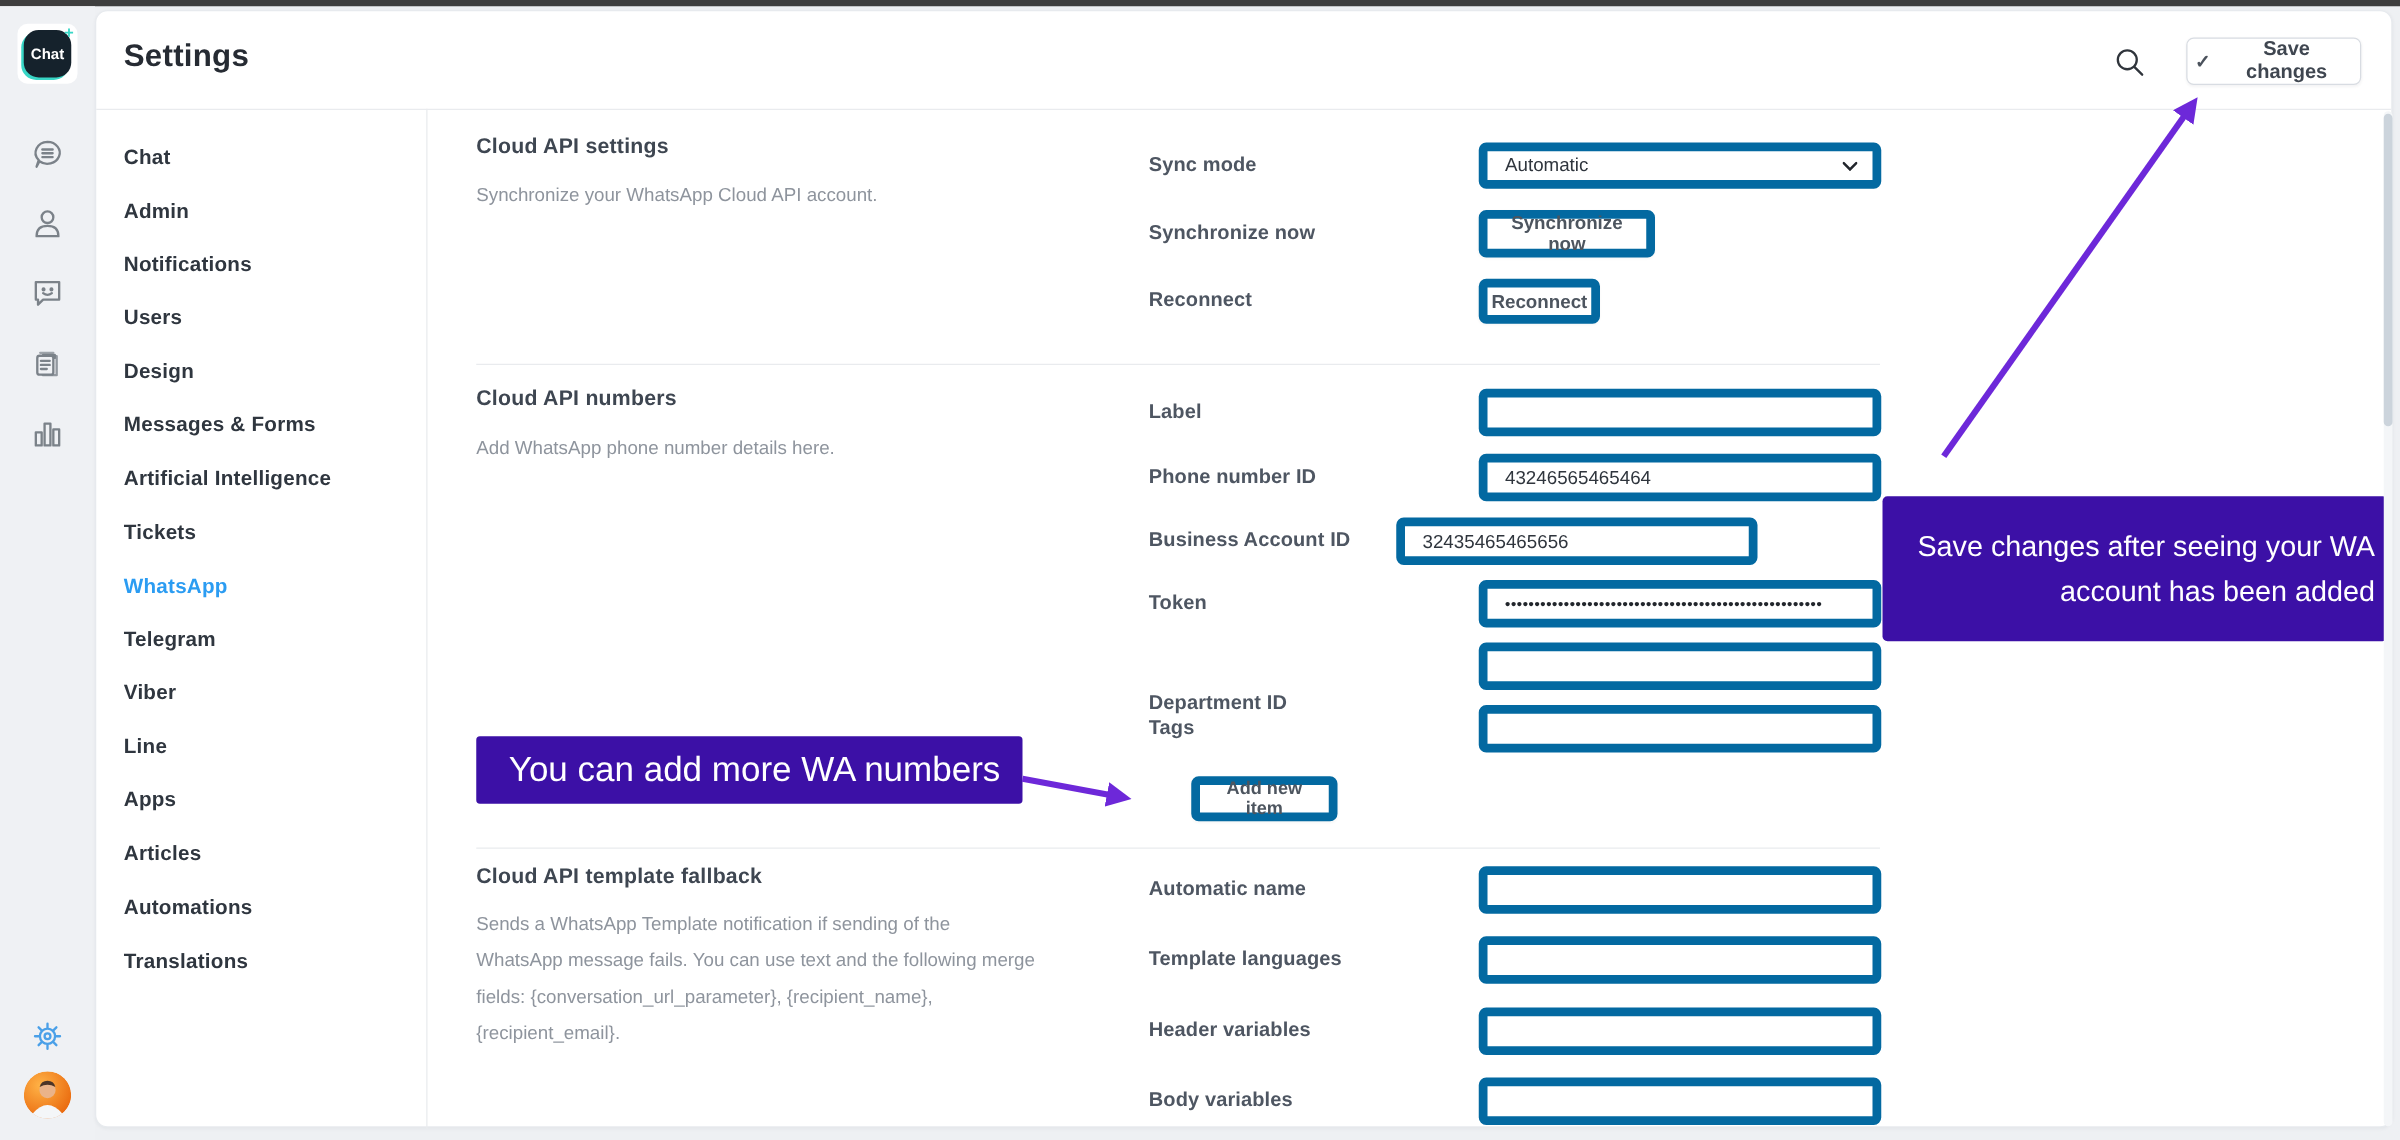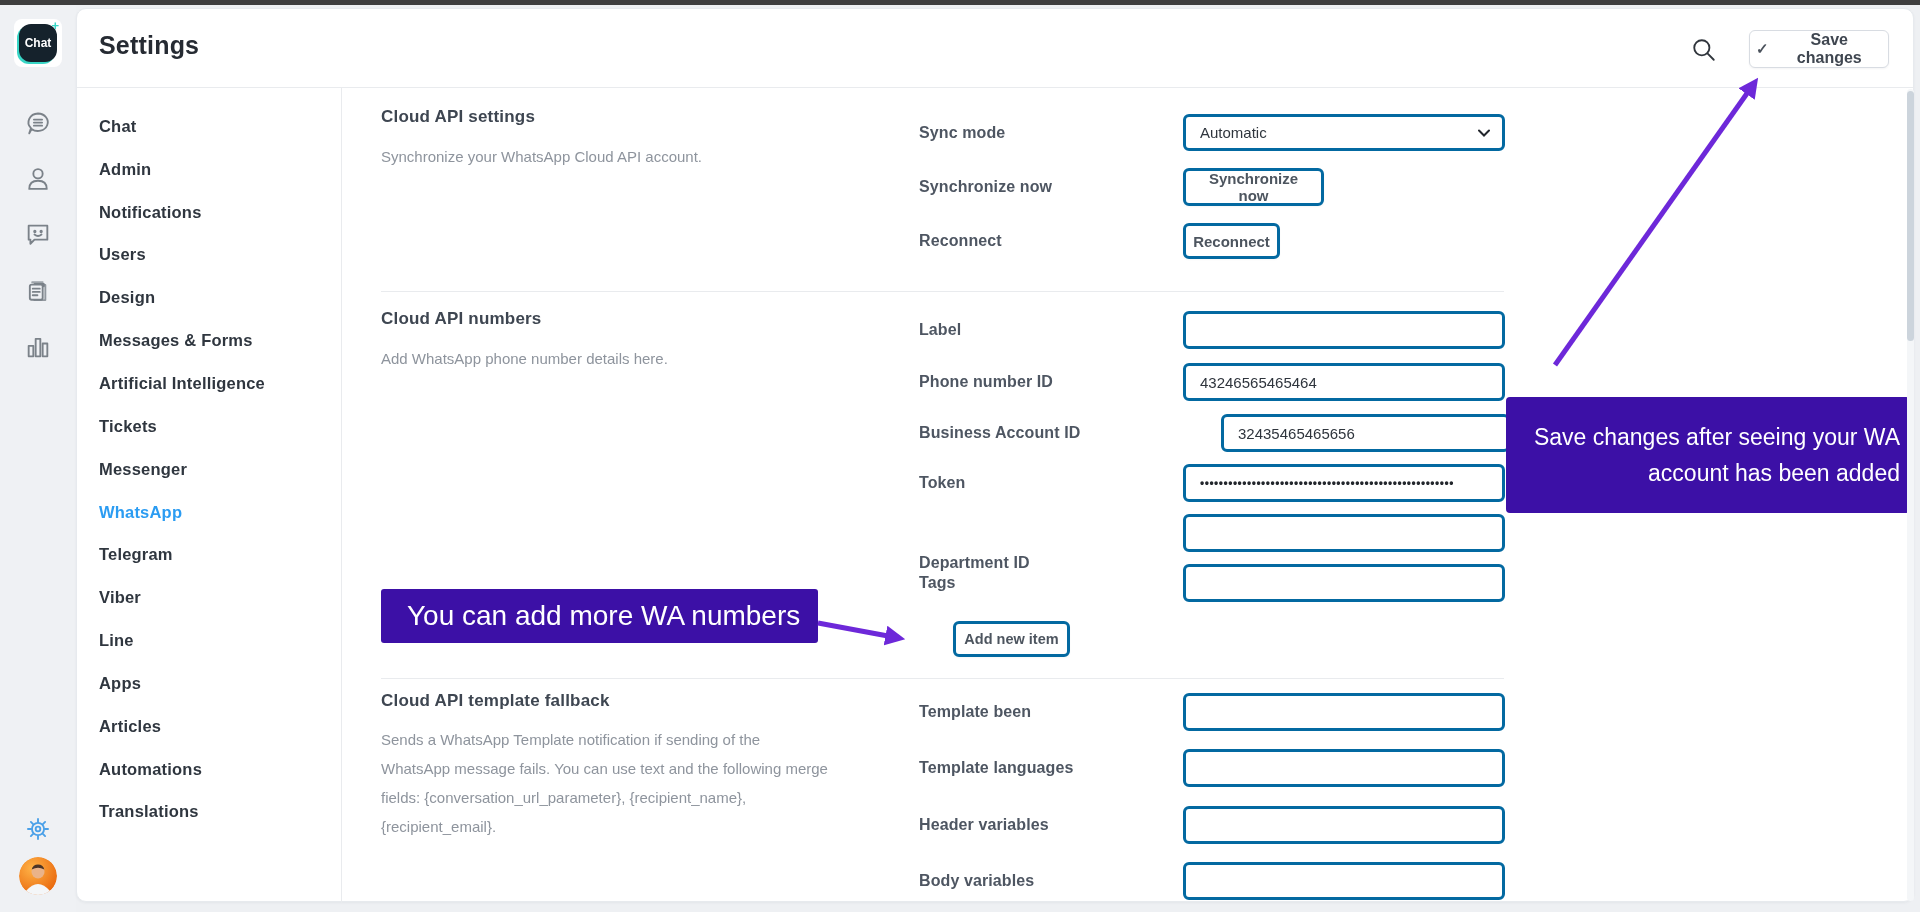--- a/index.html
+++ b/index.html
@@ -41,21 +41,21 @@
   .menu li { height:42.85px; display:flex; align-items:center; padding-left:22px;
              font-size:16.5px; font-weight:700; color:#2f363f; letter-spacing:.2px; cursor:pointer; }
   .menu li.active { color:#2b9cf2; }
 
   
   .sec-title { position:absolute; font-size:17px; font-weight:700; color:#3e4651; letter-spacing:.2px; }
   .sec-sub { position:absolute; font-size:15px; color:#8e949d; line-height:29px; }
   .flabel { position:absolute; display:flex; align-items:center; font-size:16px; font-weight:600; color:#4e5662; letter-spacing:.1px; }
   .divider { position:absolute; left:304px; width:1123px; height:1px; background:#e9ebee; }
 
-  .tin, .sel, .fbtn { position:absolute; background:#fff; border:3px solid #0369a1; border-radius:6px;
+  .tin, .sel, .fbtn { position:absolute; background:#fff; border:7px solid #0369a1; border-radius:6px;
                       font-family:"Liberation Sans", sans-serif; font-size:15px; color:#2f353d; }
   .tin { padding:0 14px; outline:none; }
   .tin.masked { font-size:12px; font-weight:700; letter-spacing:.5px; color:#22262c; }
   .sel { display:flex; align-items:center; padding:0 14px; cursor:pointer; }
   .sel svg { position:absolute; right:12px; top:50%; margin-top:-4px; }
   .fbtn { display:flex; align-items:center; justify-content:center; font-weight:700; color:#4d555f;
           cursor:pointer; box-shadow:0 1px 2px rgba(30,40,60,.04); }
 
   
   .sb-track { position:absolute; left:1830px; top:80px; width:7px; height:812px; background:#f4f6f8; border-radius:4px; }
@@ -172,21 +172,20 @@
 
   <ul class="menu">
     <li>Chat</li>
     <li>Admin</li>
     <li>Notifications</li>
     <li>Users</li>
     <li>Design</li>
     <li>Messages &amp; Forms</li>
     <li>Artificial Intelligence</li>
     <li>Tickets</li>
-    <li>Messenger</li>
     <li class="active">WhatsApp</li>
     <li>Telegram</li>
     <li>Viber</li>
     <li>Line</li>
     <li>Apps</li>
     <li>Articles</li>
     <li>Automations</li>
     <li>Translations</li>
   </ul>
   <div class="vline"></div>
@@ -213,39 +212,39 @@
   <div class="sec-title" style="left:304px; top:300px;">Cloud API numbers</div>
   <div class="sec-sub" style="left:304px; top:335px;">Add WhatsApp phone number details here.</div>
 
   <div class="flabel" style="left:842px; top:302px; height:38px;">Label</div>
   <input class="tin" style="left: 1106px; top: 302px; width: 322px; height: 38px;" value="">
 
   <div class="flabel" style="left:842px; top:354px; height:38px;">Phone number ID</div>
   <input class="tin" style="left: 1106px; top: 354px; width: 322px; height: 38px;" value="43246565465464">
 
   <div class="flabel" style="left:842px; top:405px; height:38px;">Business Account ID</div>
-  <input class="tin" style="left: 1144px; top: 405px; width: 289px; height: 38px;" value="32435465465656">
+  <input class="tin" style="left: 1040px; top: 405px; width: 289px; height: 38px;" value="32435465465656">
 
   <div class="flabel" style="left:842px; top:455px; height:38px;">Token</div>
   <input class="tin masked" style="left: 1106px; top: 455px; width: 322px; height: 38px;" value="••••••••••••••••••••••••••••••••••••••••••••••••••••••">
 
   <div class="flabel" style="left:842px; top:535px; height:38px;">Department ID</div>
   <input class="tin" style="left: 1106px; top: 505px; width: 322px; height: 38px;" value="">
 
   <div class="flabel" style="left:842px; top:555px; height:38px;">Tags</div>
   <input class="tin" style="left: 1106px; top: 555px; width: 322px; height: 38px;" value="">
 
   <button class="fbtn" style="left:844px; top:612px; width:117px; height:36px; font-size:14.5px;margin-left:32px;">Add new item</button>
 
   <div class="divider" style="top:669px;"></div>
 
   <div class="sec-title" style="left:304px; top:682px;">Cloud API template fallback</div>
   <div class="sec-sub" style="left:304px; top:716px; width:452px;">Sends a WhatsApp Template notification if sending of the WhatsApp message fails. You can use text and the following merge fields: {conversation_url_parameter}, {recipient_name}, {recipient_email}.</div>
 
-  <div class="flabel" style="left:842px; top:684px; height:38px;">Template been</div>
+  <div class="flabel" style="left:842px; top:684px; height:38px;">Automatic name</div>
   <input class="tin" style="left: 1106px; top: 684px; width: 322px; height: 38px;" value="">
 
   <div class="flabel" style="left:842px; top:740px; height:38px;">Template languages</div>
   <input class="tin" style="left: 1106px; top: 740px; width: 322px; height: 38px;" value="">
 
   <div class="flabel" style="left:842px; top:797px; height:38px;">Header variables</div>
   <input class="tin" style="left: 1106px; top: 797px; width: 322px; height: 38px;" value="">
 
   <div class="flabel" style="left:842px; top:853px; height:38px;">Body variables</div>
   <input class="tin" style="left: 1106px; top: 853px; width: 322px; height: 38px;" value="">

